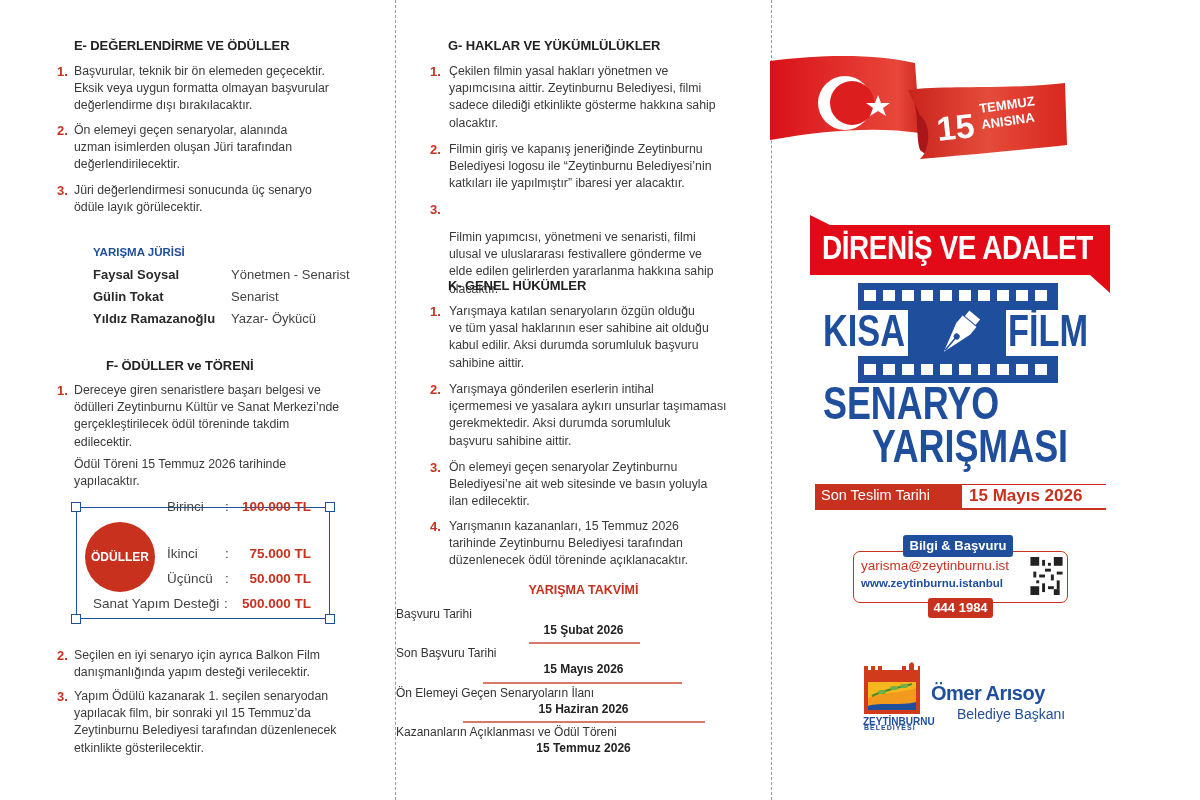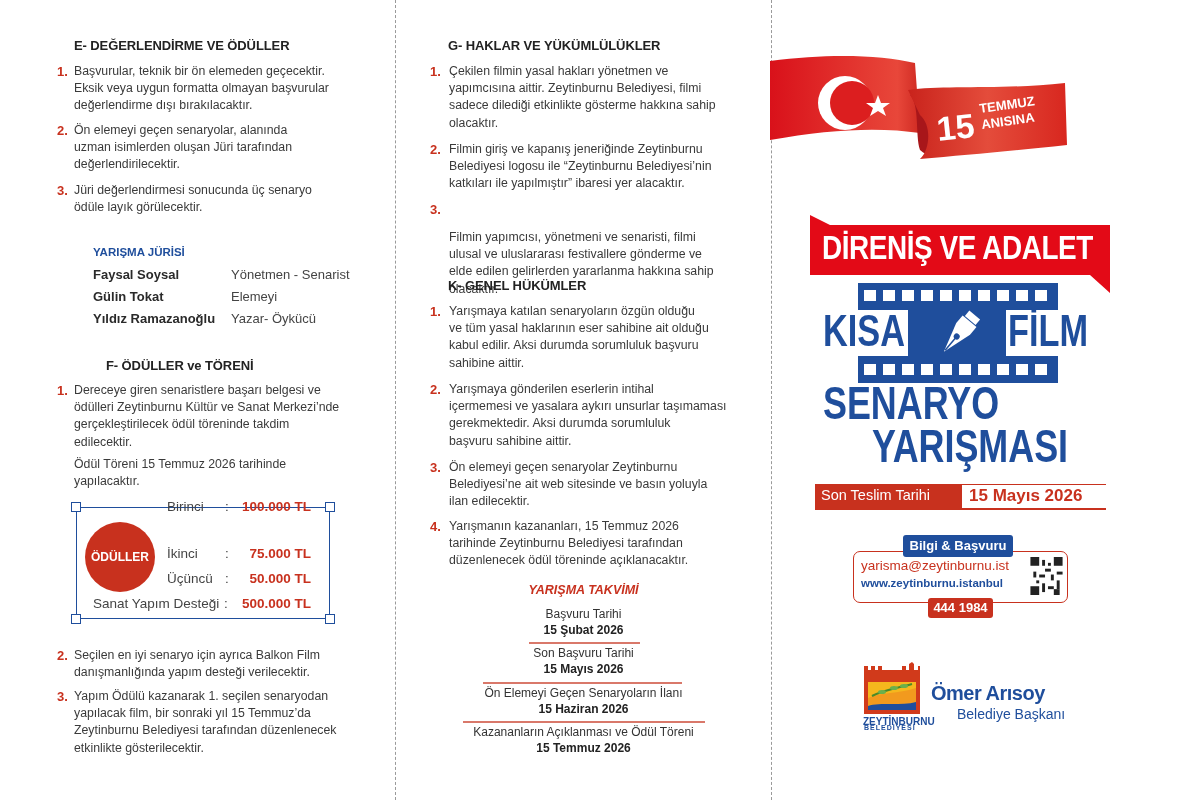--- a/index.html
+++ b/index.html
@@ -25,22 +25,22 @@
   
   #awards-box { position: absolute; left: 76px; top: 507px; width: 254px; height: 112px; border: 1.5px solid #1f4e9c; }
   .corner { position: absolute; width: 10px; height: 10px; border: 1.5px solid #1f4e9c; background: #fff; }
   #awards-circle { position: absolute; left: 85px; top: 522px; width: 70px; height: 70px; border-radius: 50%; background: #c8311e; color: #fff; font-weight: bold; font-size: 12px; display: flex; align-items: center; justify-content: center; }
   .award-row { position: absolute; font-size: 13.5px; color: #444; white-space: nowrap; }
   .award-row .lbl { position: absolute; }
   .award-row .colon { position: absolute; }
   .award-row .amt { position: absolute; right: 0; color: #c8311e; font-weight: bold; }
 
   
-  #cal-title { position: absolute; left: 396px; width: 375px; top: 583px; text-align: center; font-size: 12.5px; font-weight: bold; color: #c8311e; font-style: italic; }
-  .cal-label { position: absolute; left: 396px; width: 375px; text-align: center; font-size: 12px; color: #333; }
+  #cal-title { position: absolute; left: 396px; width: 375px; top: 583px; text-align: center; font-size: 12.5px; font-weight: bold; color: #c8311e; }
+  .cal-label { position: absolute; left: 396px; width: 375px; text-align: left; font-size: 12px; color: #333; }
   .cal-date { position: absolute; left: 396px; width: 375px; text-align: center; font-size: 12px; font-weight: bold; color: #222; }
   .cal-line { position: absolute; height: 1.5px; background: #d9786a; }
 
   
   #flag-svg { position: absolute; left: 770px; top: 55px; }
   #title-red { position: absolute; left: 810px; top: 215px; width: 300px; height: 78px; }
   #title-red-text { position: absolute; left: 822px; top: 228px; font-size: 34px; font-weight: bold; color: #ffffff; letter-spacing: -0.5px; font-family: "Liberation Sans", sans-serif; transform: scaleX(0.82); transform-origin: left top; white-space: nowrap; }
   #filmstrip { position: absolute; left: 858px; top: 283px; }
   #kisa-text { position: absolute; left: 823px; top: 306px; font-size: 44px; font-weight: bold; color: #1f4e9c; transform: scaleX(0.78); transform-origin: left top; white-space: nowrap; }
   #film-text { position: absolute; left: 1008px; top: 306px; font-size: 44px; font-weight: bold; color: #1f4e9c; transform: scaleX(0.78); transform-origin: left top; white-space: nowrap; }
@@ -90,21 +90,21 @@
 ödüle layık görülecektir.</span>
 </div>
 
 <div id="jury-title">YARIŞMA JÜRİSİ</div>
 <div class="jury-row" style="top:267px;">
   <span class="jury-name">Faysal Soysal</span>
   <span class="jury-role">Yönetmen - Senarist</span>
 </div>
 <div class="jury-row" style="top:289px;">
   <span class="jury-name">Gülin Tokat</span>
-  <span class="jury-role">Elemeyi</span>
+  <span class="jury-role">Senarist</span>
 </div>
 <div class="jury-row" style="top:311px;">
   <span class="jury-name">Yıldız Ramazanoğlu</span>
   <span class="jury-role">Yazar- Öykücü</span>
 </div>
 
 <div class="sec-title" style="left:74px; top:358px;padding-left:32px;">F- ÖDÜLLER ve TÖRENİ</div>
 
 <div class="item" style="left:57px; top:382px; width:335px;">
   <span class="num">1.</span>

